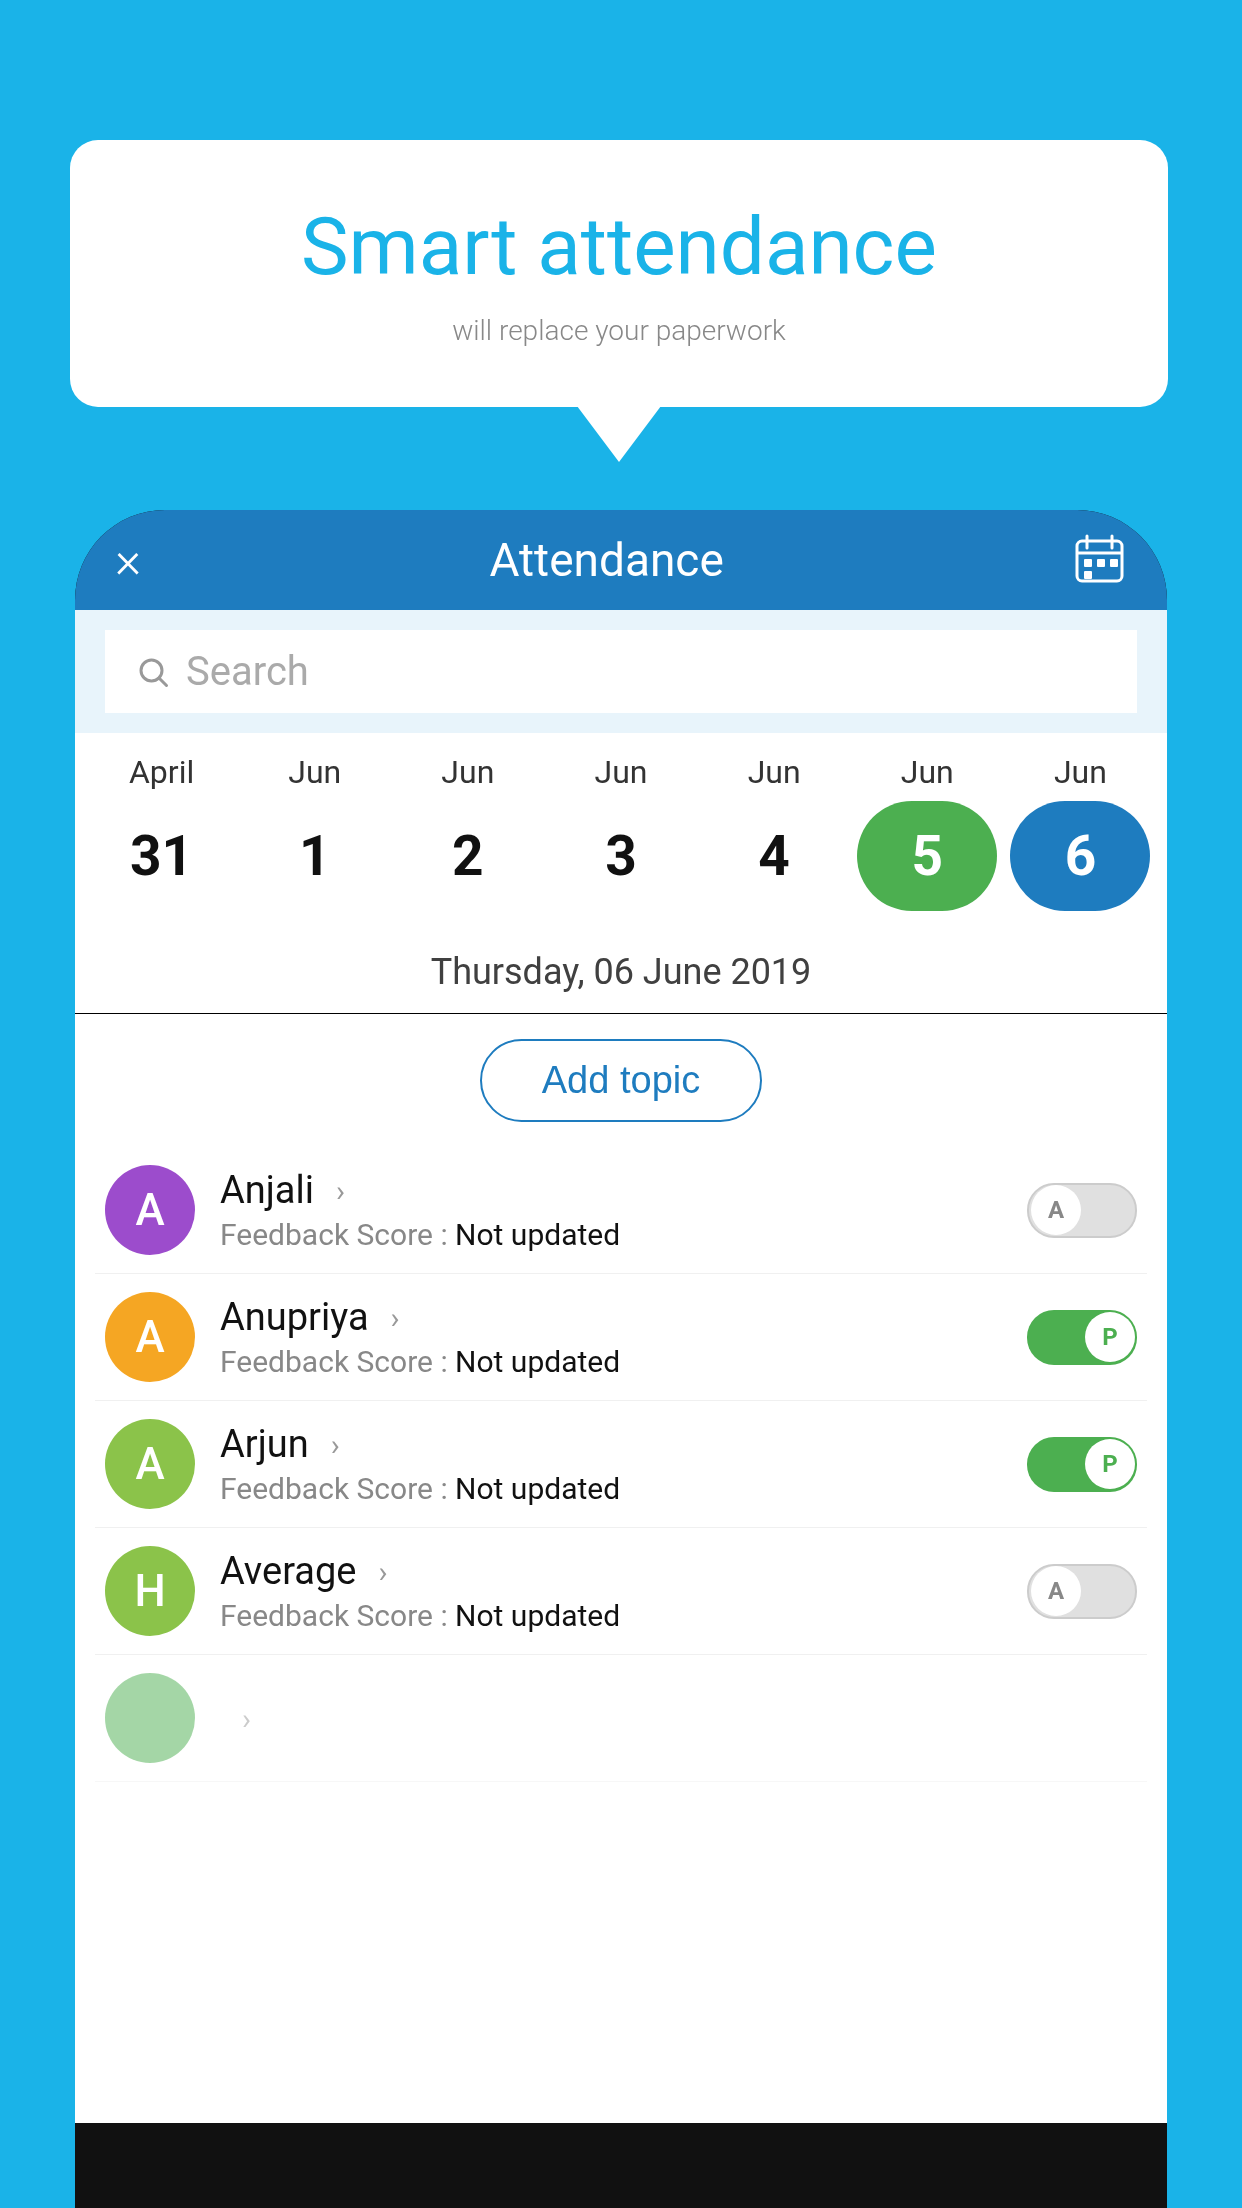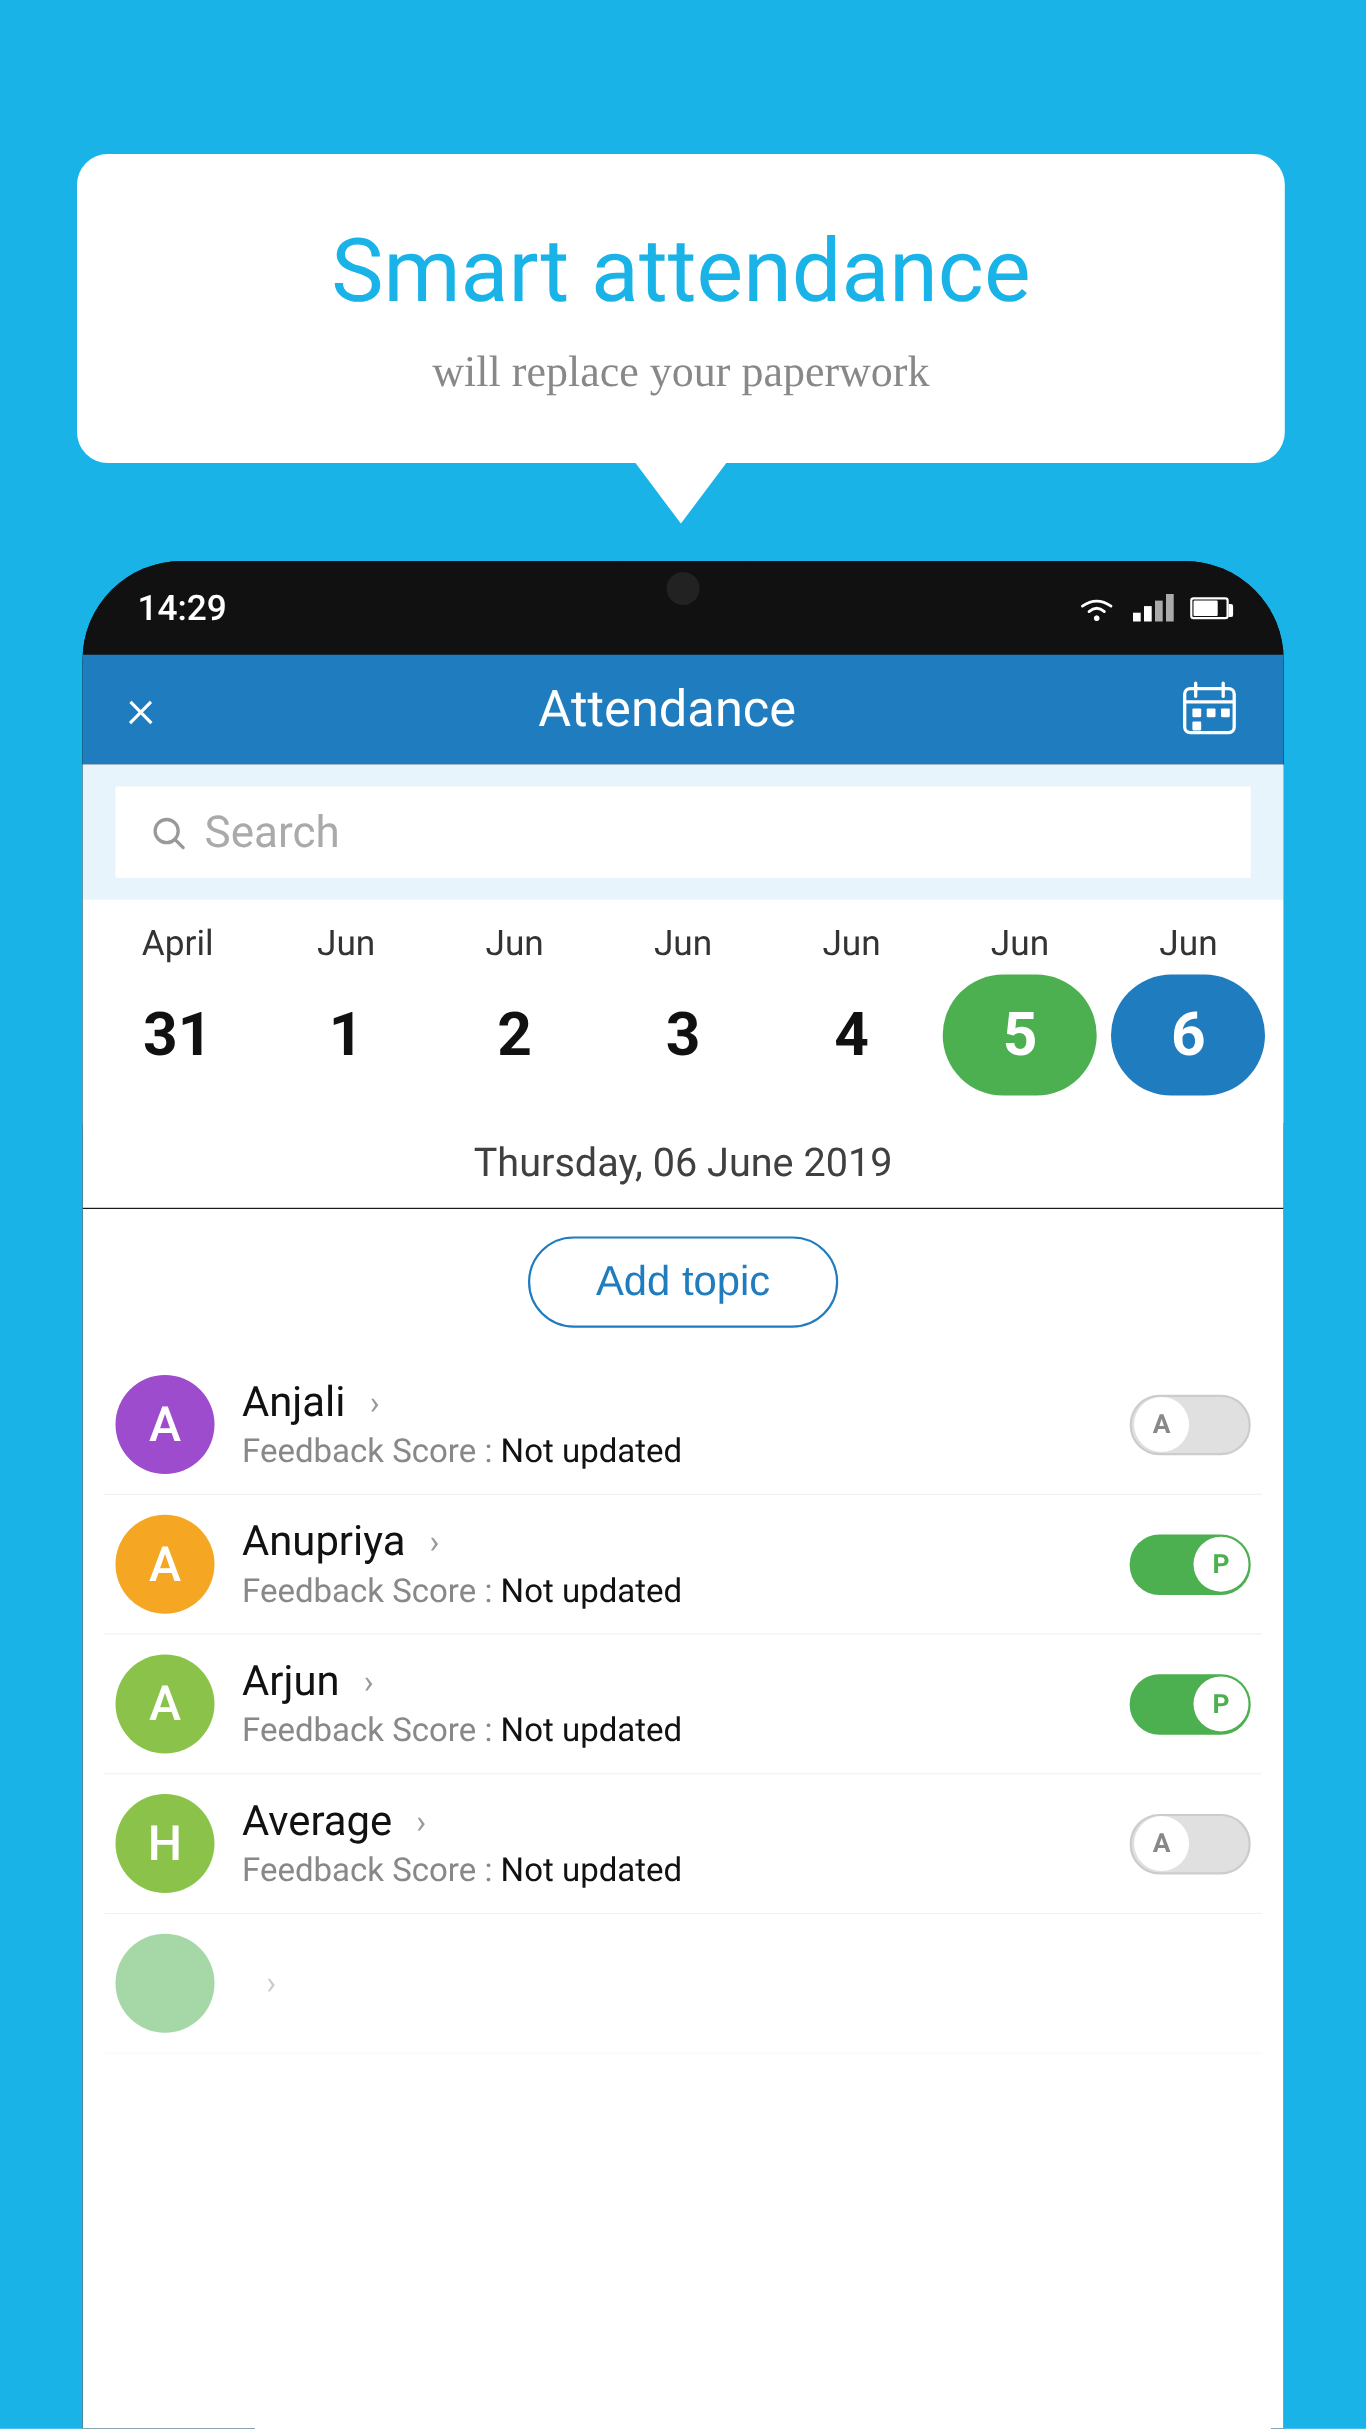--- a/index.html
+++ b/index.html
@@ -43,24 +43,23 @@
     }
 
     .bubble-title {
       font-size: 80px;
       color: #1ab3e8;
       font-weight: 400;
       margin-bottom: 20px;
     }
 
     .bubble-subtitle {
-      font-size: 40px;
+      font-size: 28px;
       color: #888;
       font-weight: 300;
-      font-family: Liberation Serif, serif;
     }
 
     
     .phone-frame {
       position: absolute;
       top: 510px;
       left: 75px;
       right: 75px;
       bottom: 0;
       background: #111;
@@ -395,46 +394,20 @@
 
 <div class="speech-bubble-container">
   <div class="speech-bubble">
     <div class="bubble-title">Smart attendance</div>
     <div class="bubble-subtitle">will replace your paperwork</div>
   </div>
 </div>
 
 <div class="phone-frame">
 
-  <div class="phone-top-bar">
-    <span class="phone-time">14:29</span>
-    <div class="phone-notch">
-      <div class="phone-notch-camera"></div>
-    </div>
-    <div class="phone-status-icons">
-
-      <svg width="36" height="28" viewBox="0 0 36 28">
-        <path d="M18 22 L18 24" stroke="white" stroke-width="3" stroke-linecap="round"></path>
-        <path d="M11 17 Q18 11 25 17" stroke="white" stroke-width="2.5" fill="none" stroke-linecap="round"></path>
-        <path d="M5 12 Q18 3 31 12" stroke="white" stroke-width="2.5" fill="none" stroke-linecap="round"></path>
-        <circle cx="18" cy="23" r="2.5" fill="white"></circle>
-      </svg>
-
-      <div class="signal-bars">
-        <div class="signal-bar" style="height:8px;"></div>
-        <div class="signal-bar" style="height:14px;"></div>
-        <div class="signal-bar" style="height:19px;background:#aaa;"></div>
-        <div class="signal-bar" style="height:25px;background:#aaa;"></div>
-      </div>
-
-      <div class="battery">
-        <div class="battery-fill"></div>
-      </div>
-    </div>
-  </div>
 
   <div class="app-header">
     <span class="header-close">×</span>
     <span class="header-title">Attendance</span>
     <svg width="55" height="55" viewBox="0 0 55 55">
       <rect x="5" y="8" width="45" height="40" rx="5" fill="none" stroke="white" stroke-width="3"></rect>
       <line x1="5" y1="20" x2="50" y2="20" stroke="white" stroke-width="3"></line>
       <line x1="15" y1="3" x2="15" y2="15" stroke="white" stroke-width="3" stroke-linecap="round"></line>
       <line x1="40" y1="3" x2="40" y2="15" stroke="white" stroke-width="3" stroke-linecap="round"></line>
       <rect x="12" y="26" width="8" height="8" rx="1" fill="white"></rect>

